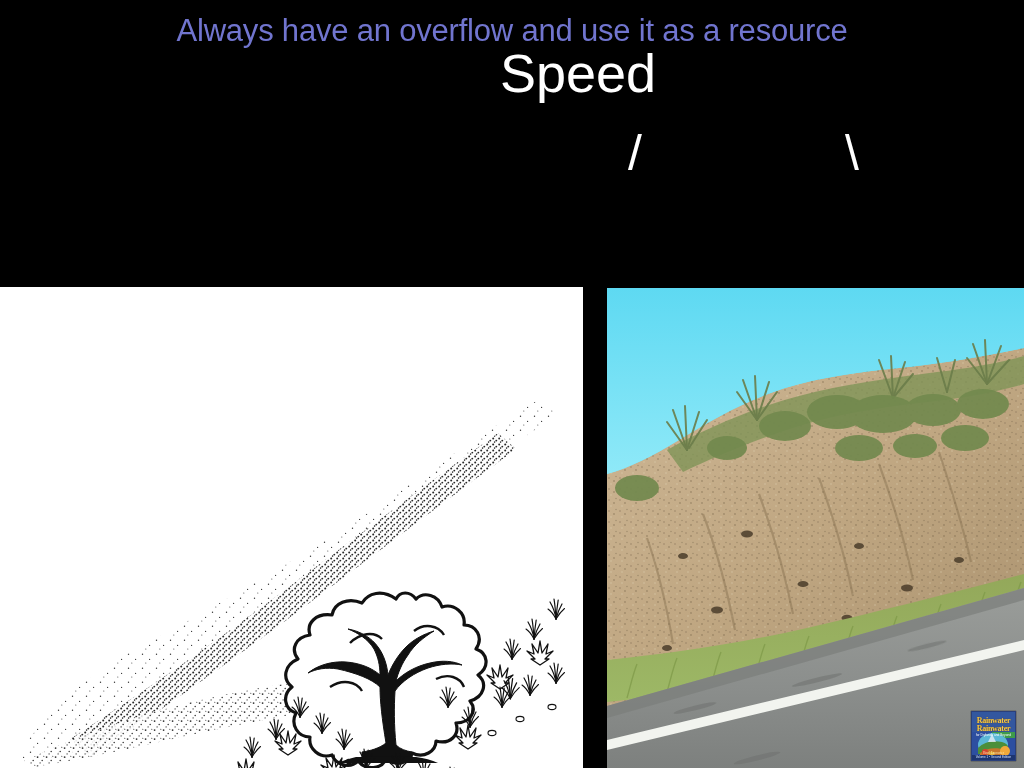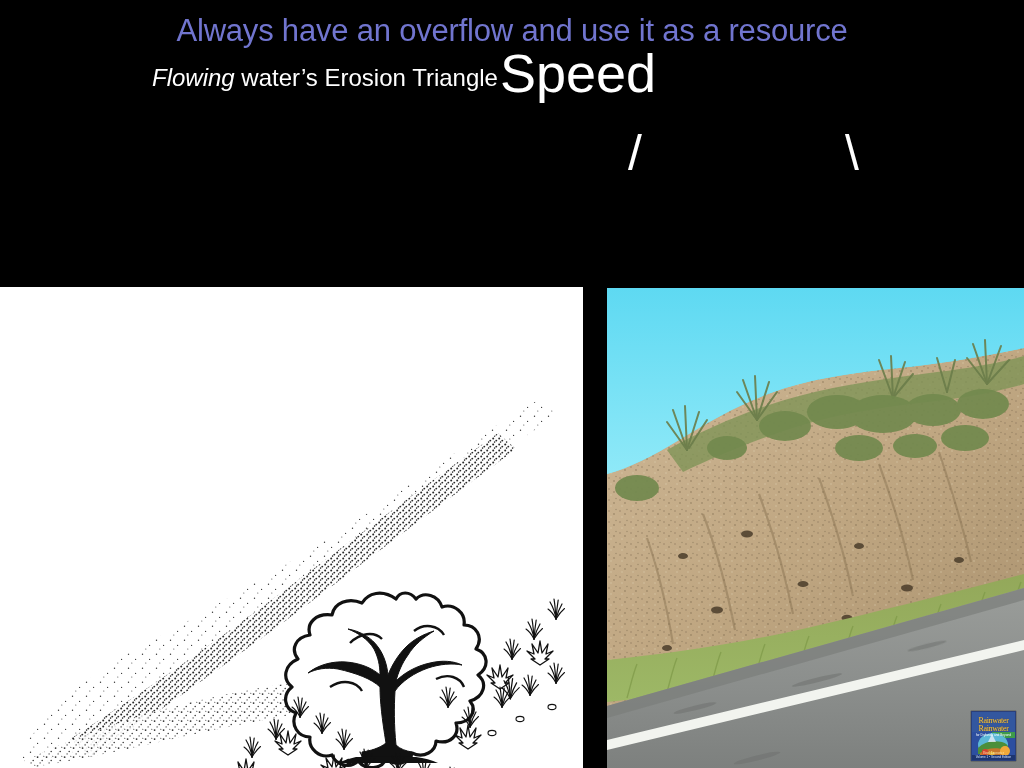--- a/index.html
+++ b/index.html
@@ -144,21 +144,21 @@
     overflow: hidden;
     box-shadow: 0 0 1px #000;
   }
   #badge-svg { display:block; }
   .badge-text {
     position: absolute;
     left: 0;
     width: 43px;
     text-align: center;
     font-family: "Liberation Serif", serif;
-    font-weight: normal;
+    font-weight: bold;
     color: #f2c94c;
     text-shadow: 0 0 1px #6b3a00;
     white-space: nowrap;
     letter-spacing: -0.3px;
   }
   #badge-line1 { top: 4px;  font-size: 8px; }
   #badge-line2 { top: 12px; font-size: 8px; }
   #badge-sub   {
     position:absolute; left:0; width:43px; text-align:center;
     top: 21px; font-size: 3.2px; color:#ffffff; font-family:"Liberation Sans",sans-serif;
@@ -178,23 +178,20 @@
     line-height:5px; font-family:"Liberation Sans",sans-serif;
   }
 </style>
 </head>
 <body>
 
 <div id="slide">
 
   <div id="slide-title">Always have an overflow and use it as a resource</div>
 
-  <div id="erosion-subtitle">
-    <span class="ital">Flowing</span><span> water’s Erosion Triangle</span>
-  </div>
 
   <div id="triangle-diagram">
     <div id="tri-speed">Speed</div>
     <div id="tri-slash-left">/</div>
     <div id="tri-slash-right">\</div>
   </div>
 
   <div id="illustration-panel">
 
     <svg id="illustration-svg" width="583" height="481" viewBox="0 0 583 481">

